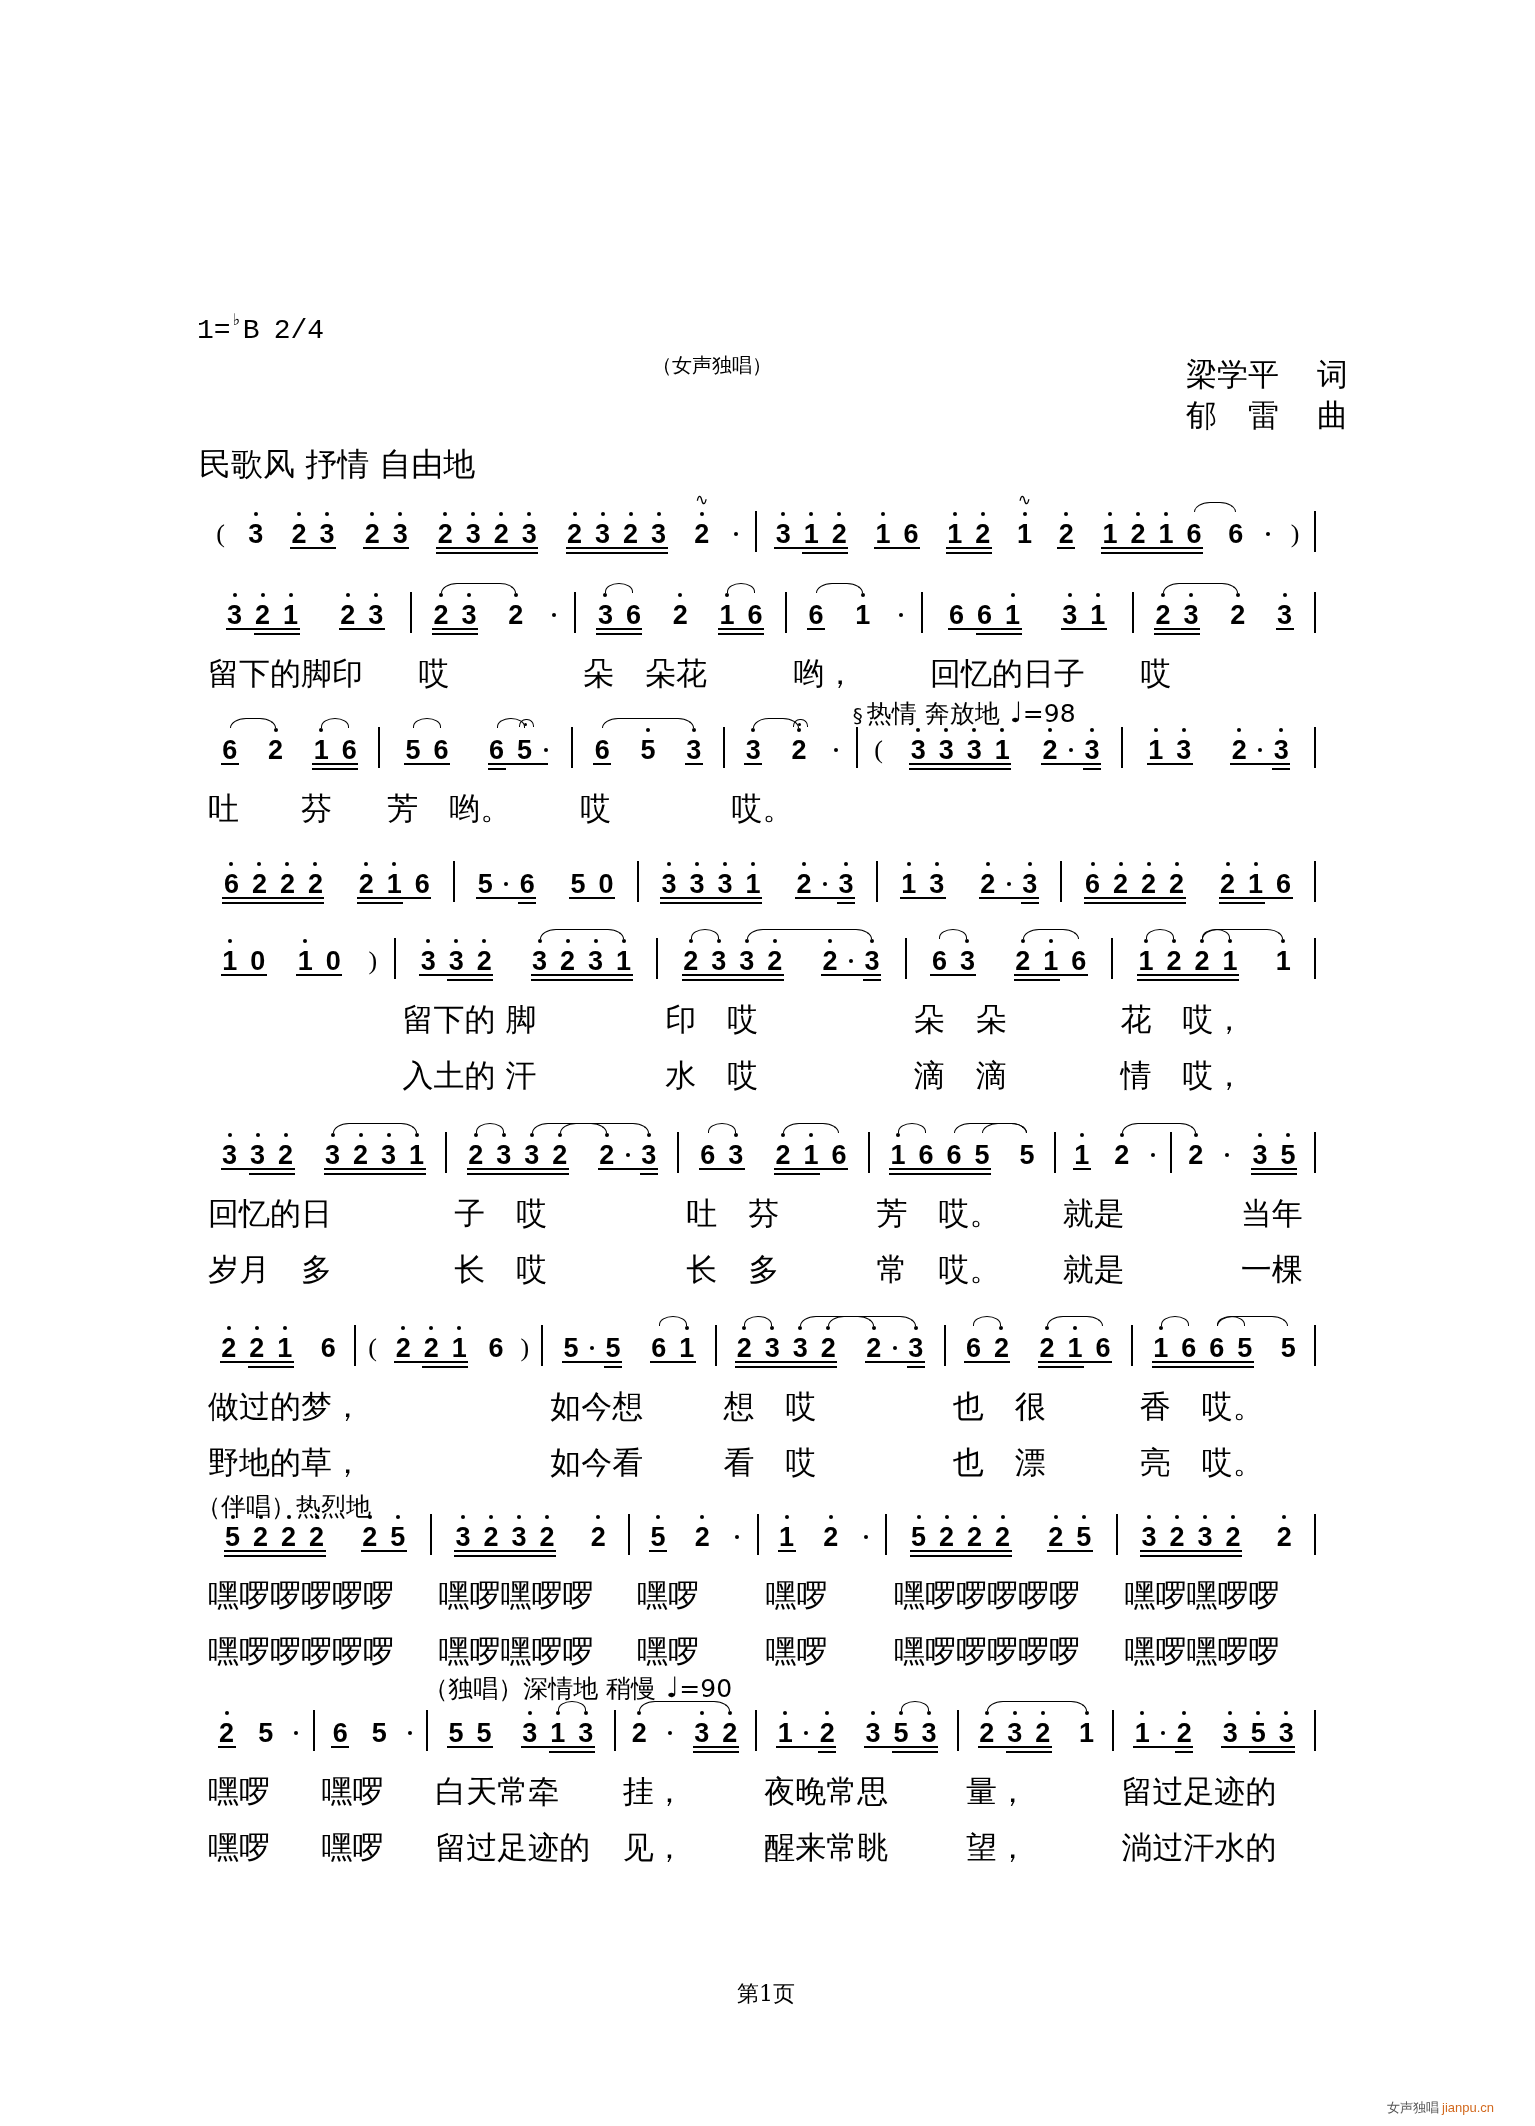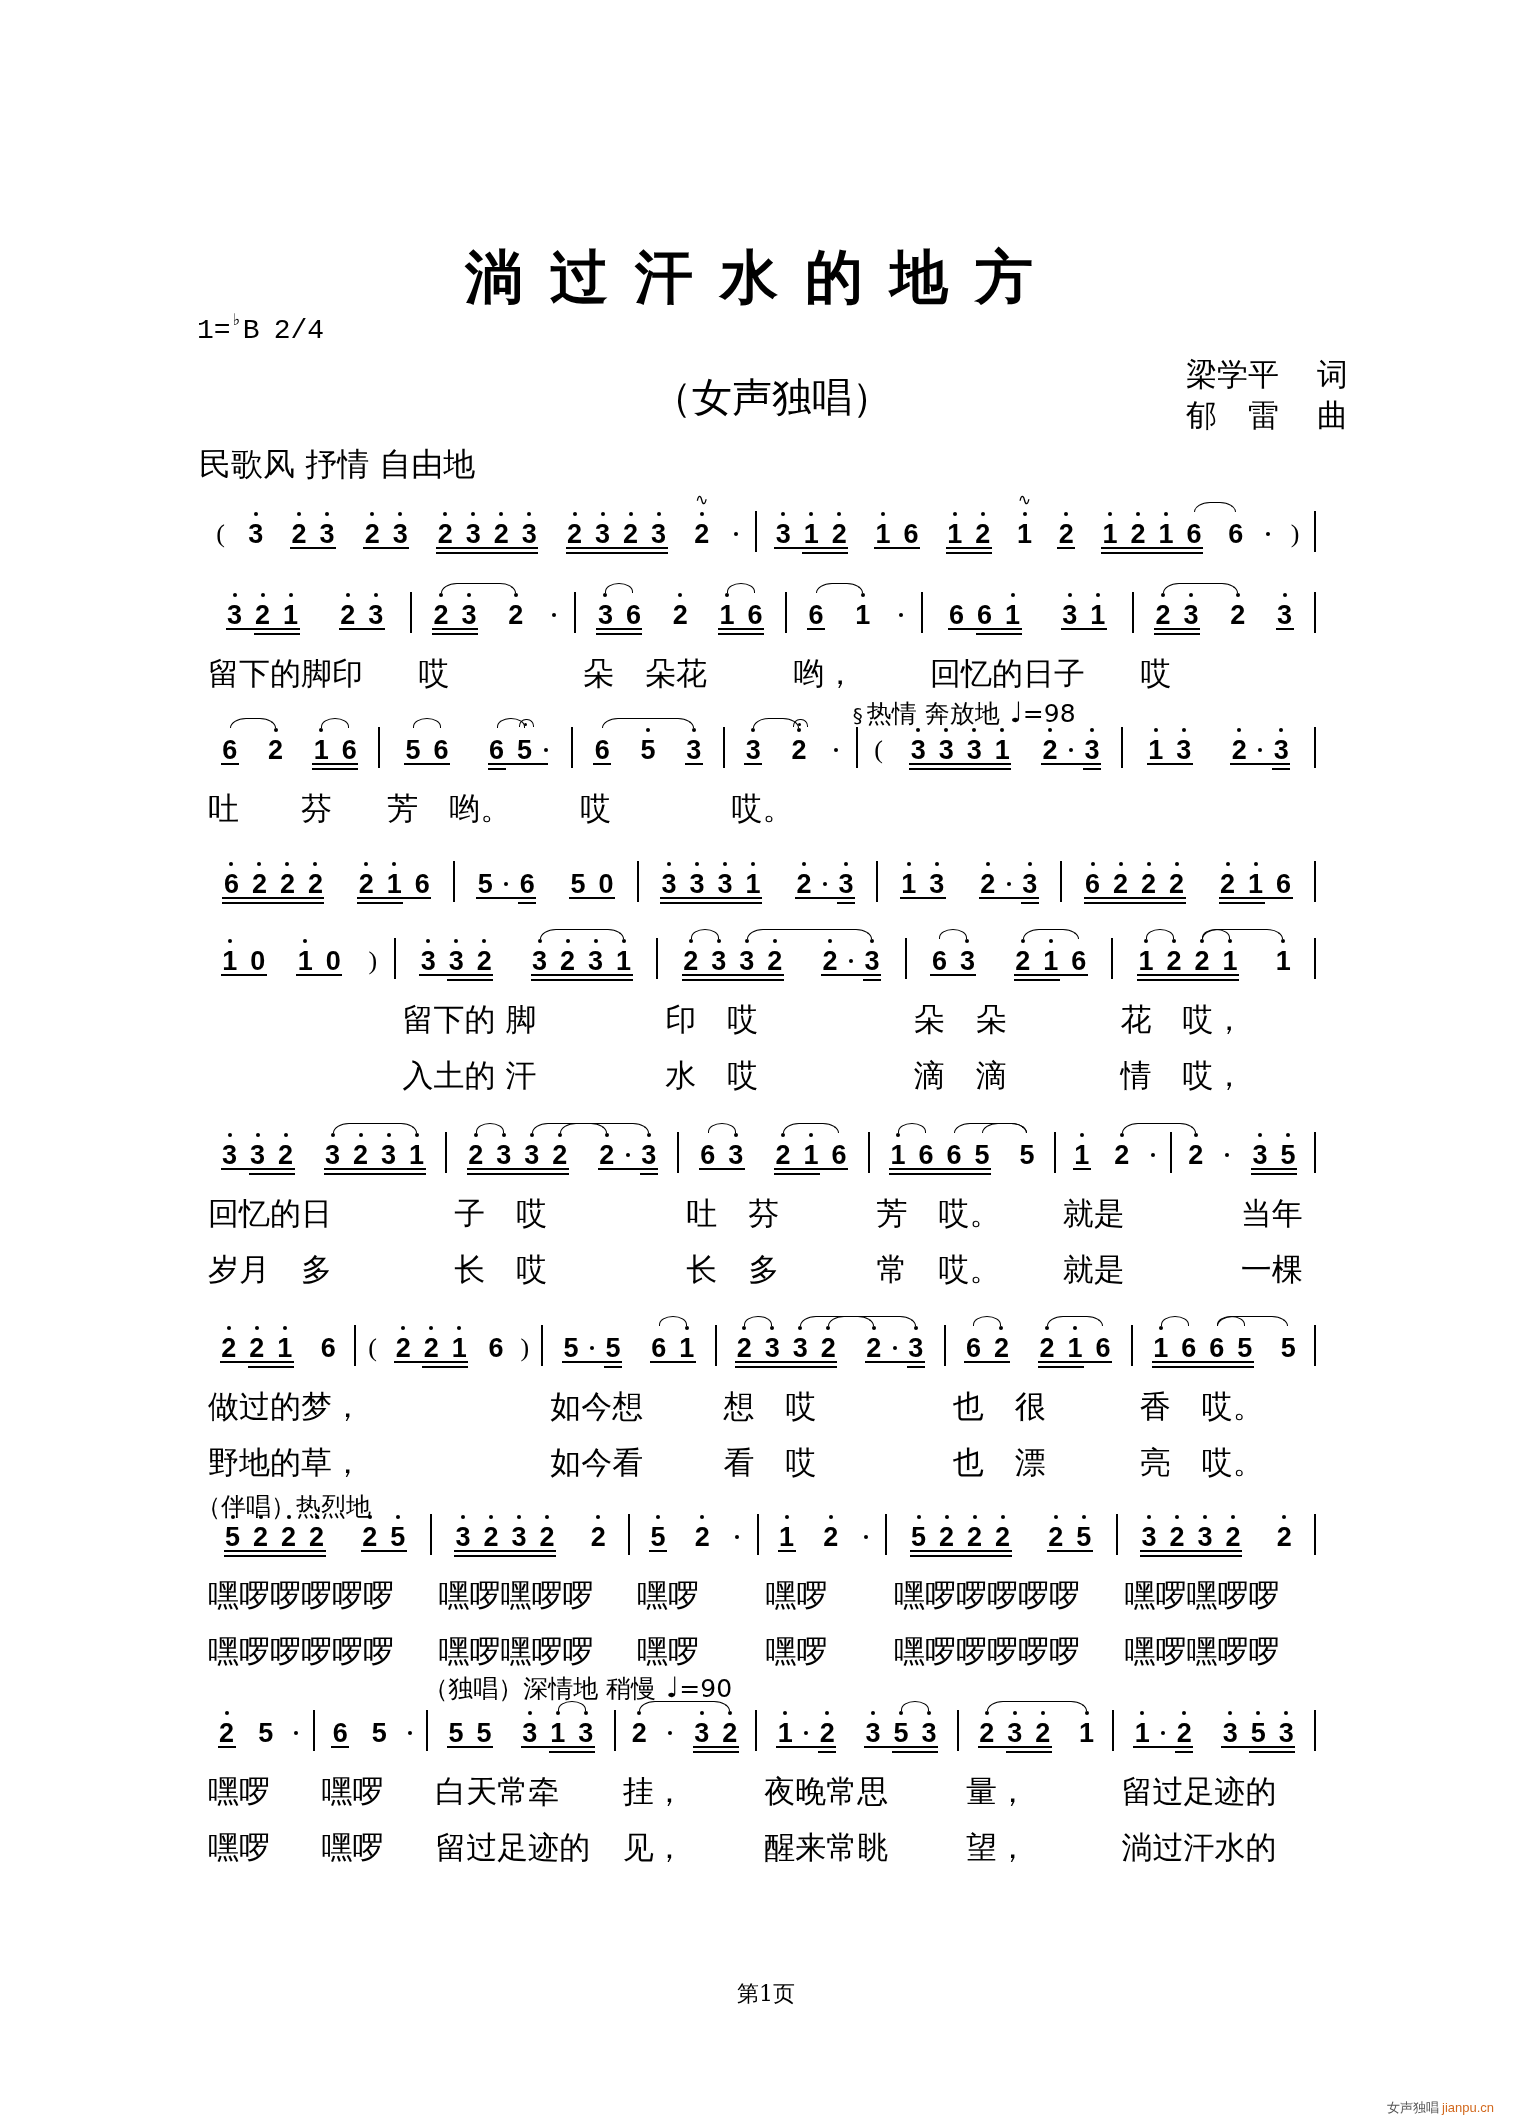--- a/index.html
+++ b/index.html
@@ -2,21 +2,21 @@
 <html><head>
 <meta charset="utf-8">
 <style>
 html,body{margin:0;padding:0;background:#fff;}
 #page{position:relative;width:1535px;height:2126px;background:#fff;color:#000;overflow:hidden;font-family:"DejaVu Sans",sans-serif;}
 .abs{position:absolute;white-space:nowrap;}
 #title{left:465px;top:246px;font-weight:bold;font-size:58px;line-height:62px;letter-spacing:27px;}
 #key{left:197px;top:315px;font-family:Liberation Mono, monospace;font-size:28px;line-height:32px;}
 #key .flat{font-size:17px;position:relative;top:-13px;margin:0 1px;}
 #key .meter{margin-left:14px;}
-#subtitle{left:652px;top:347px;font-size:40px;line-height:36px;margin-top:32px;}
+#subtitle{left:652px;top:347px;font-size:20px;line-height:36px;}
 .credit{left:1186px;font-size:31px;line-height:36px;}
 .credit .role{position:absolute;left:131px;top:0;}
 #lyricist{top:356px;}
 #composer{top:397px;}
 #expression{left:199px;top:449px;font-size:32px;line-height:30px;}
 #footer-page{left:737px;top:1981px;font-family:"DejaVu Serif",serif;font-size:22px;line-height:26px;}
 #watermark{left:1387px;top:2100px;font-size:13px;line-height:16px;color:#555;}
 #watermark .url{color:#d2691e;font-family:"Liberation Sans",sans-serif;margin-left:3px;}
 
 
@@ -46,21 +46,20 @@
 .row-2 .annot{top:-22px;}
 .row-7 .annot{top:-15px;}
 .row-8 .annot{top:-30px;}
 .annot .segno{font-size:20px;margin-right:4px;}
 .annot .tempo-note{font-size:28px;margin-left:10px;}
 </style>
 </head>
 <body>
 
 <div id="page">
-  <div id="title" class="abs">淌过汗水的地方</div>
 
   <div id="key" class="abs"><span>1=</span><span class="flat">♭</span><span>B</span><span class="meter">2/4</span></div>
 
   <div id="subtitle" class="abs">（女声独唱）</div>
 
   <div id="lyricist" class="abs credit">
     <span>梁学平</span>
     <span class="role">词</span>
   </div>
   <div id="composer" class="abs credit">

